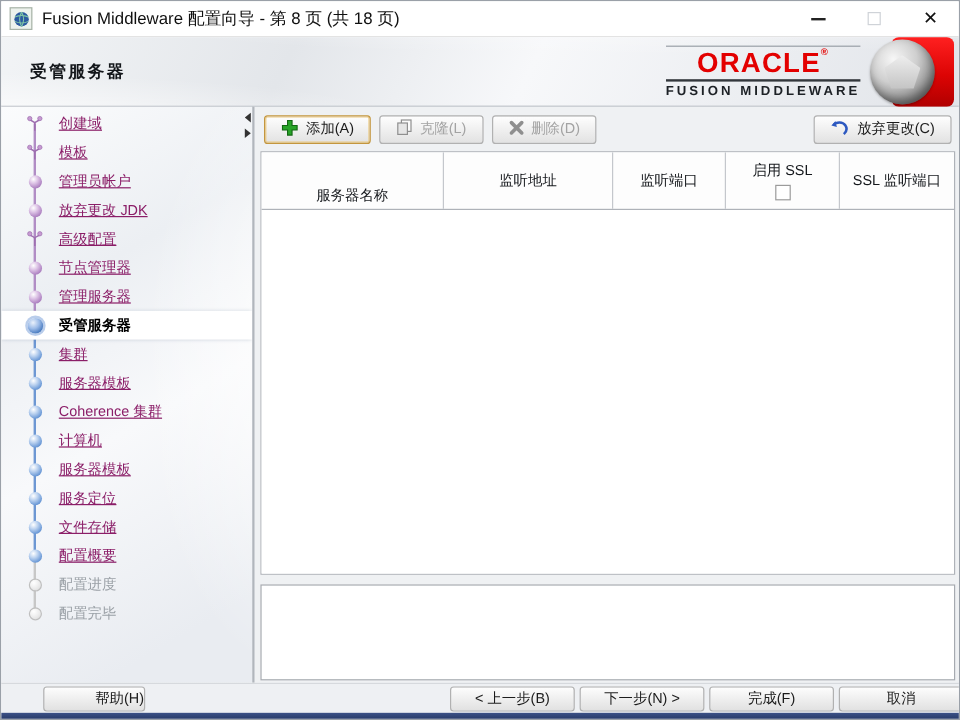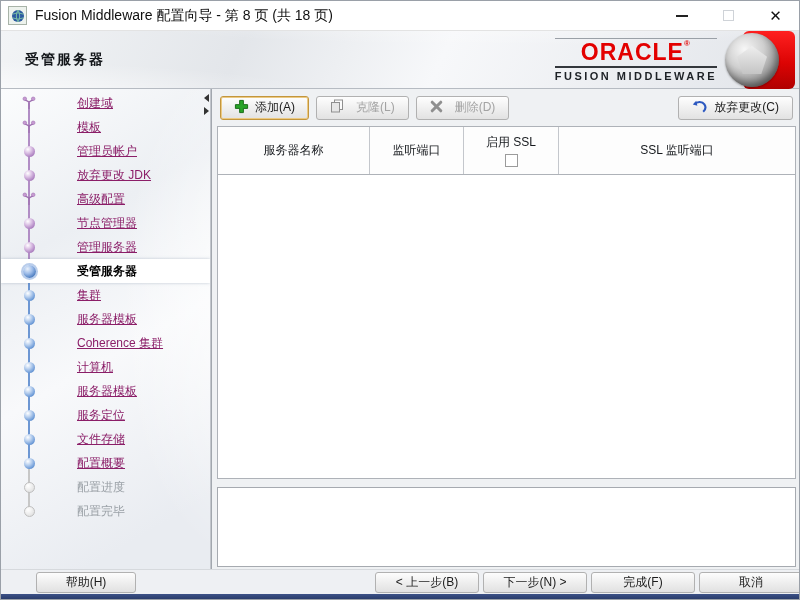--- a/index.html
+++ b/index.html
@@ -50,21 +50,21 @@
   .sidebar { position:absolute; top:88px; left:0; width:210px; height:480px;
     background:linear-gradient(150deg,#fbfcfd 0%,#eceff3 30%,#f8f9fb 55%,#e9ecf1 88%);
     border-right:1px solid #c2c6cc; overflow:hidden; }
   .sidebar::before { content:""; position:absolute; inset:0; pointer-events:none;
     background:radial-gradient(140% 120% at 120% 45%, rgba(255,255,255,.85) 0%, rgba(255,255,255,0) 45%); }
   .rail { position:absolute; left:27px; width:2px; z-index:0; }
   .rail-purple { top:14px;  height:168px; background:#b18dc5; }
   .rail-blue   { top:182px; height:192px; background:#6d97d3; }
   .rail-gray   { top:374px; height:48px;  background:#c7c7c7; }
   #steps { position:absolute; top:2px; left:0; right:0; list-style:none; z-index:1; }
-  .step { height:24px; display:flex; align-items:center; padding-left:14px;gap:28px; }
+  .step { height:24px; display:flex; align-items:center; padding-left:14px; }
   .step.current { background:#ffffff; box-shadow:0 0 3px rgba(90,110,140,.35); }
   .step-icon { width:28px; display:flex; align-items:center; justify-content:center; }
   .sp { display:block; border-radius:50%; width:11px; height:11px; }
   .sp-purple  { background:radial-gradient(circle at 35% 30%, #fff 0%, #dcc2e5 35%, #b186c4 70%, #9468a8 100%); }
   .sp-blue    { background:radial-gradient(circle at 35% 30%, #fff 0%, #bad1ef 35%, #6f9cd8 70%, #4f7cba 100%); }
   .sp-current { width:13px; height:13px;
     background:radial-gradient(circle at 35% 30%, #eaf1fb 0%, #9cbbe8 40%, #4a7cc0 75%, #2f5e9e 100%);
     box-shadow:0 0 0 2px #b9cdeb; }
   .sp-disabled{ background:radial-gradient(circle at 35% 30%, #fff 0%, #f1f1f1 40%, #d9d9d9 100%);
     border:1px solid #bfbfbf; }
@@ -79,41 +79,41 @@
 
   
   .main { position:absolute; left:210px; top:88px; width:590px; height:480px;
     background:#eff1f3; border-left:1px solid #a2a7ae; display:flex; flex-direction:column;
     padding:0 5px; }
   .toolbar { height:37px; display:flex; align-items:center; gap:7px; padding:0 3px; }
   .tbtn { height:24px; display:inline-flex; align-items:center; gap:6px; padding:0 13px;
     font-size:12px; color:#1c1c1c; background:linear-gradient(180deg,#fefefe,#ededed 60%,#e2e2e2);
     border:1px solid #b1b1b1; border-radius:3px; font-family:inherit; }
   .tbtn.focused { border:1px solid #c3963e; box-shadow:0 0 0 1px #ecca83 inset; }
-  .tbtn.disabled { color:#a3a3a3;gap:12px; }
+  .tbtn.disabled { color:#a3a3a3; }
   .discard { margin-left:auto; }
 
   .grid { flex:1; display:flex; flex-direction:column; border:1px solid #aeb2b8; background:#fff; }
   .grid-header { display:flex; border-bottom:1px solid #aeb2b8; background:#fdfdfd; }
   .gcell { height:47px; display:flex; flex-direction:column; align-items:center; justify-content:center;
     border-right:1px solid #c4c7cc; font-size:12px; color:#15181c; padding:2px; }
   .gcell:last-child { border-right:none; }
   .gcheckbox { width:13px; height:13px; border:1px solid #9b9b9b; background:#fff; margin-top:3px; }
   .grid-body { flex:1; background:#fff; }
 
   .splitter { height:8px; }
   .message-panel { height:80px; border:1px solid #a6aab0; background:#fff; margin-bottom:2px; }
 
   
   .footer { position:absolute; left:0; top:568px; width:800px; height:25px;
     background:#eef0f3; border-top:1px solid #d6d9dd; }
   .fbtn { position:absolute; top:2px; height:21px; font-size:12px; color:#1c1c1c;
     background:linear-gradient(180deg,#fdfdfd,#ececec 60%,#e1e1e1);
     border:1px solid #b1b1b1; border-radius:3px; font-family:inherit; }
-  .help-btn   { left:35px;  width:100px; }
+  .help-btn   { left:35px;  width:85px;text-align:right; }
   .back-btn   { left:374px; width:104px; }
   .next-btn   { left:482px; width:104px; }
   .finish-btn { left:590px; width:104px; }
   .cancel-btn { left:698px; width:104px; }
 
   .bottom-strip { position:absolute; left:0; top:593px; width:800px; height:7px;
     background:linear-gradient(180deg,#3c5187,#22345f); }
 
   .watermark { position:absolute; left:437px; top:565px; z-index:40; font-size:19px;
     color:#7d7d7d; opacity:.58; letter-spacing:.5px; white-space:nowrap; pointer-events:none; }
@@ -323,22 +323,25 @@
               <path d="M4.2 0.8 L0.8 4.6 L5.4 5.8 Z" fill="#2d59c0"></path>
               <path d="M2.6 4.2 C5.2 1.2 10.4 1.4 12.4 4.4 C14.1 6.9 13.4 9.8 11.2 11.8" stroke="#2d59c0" stroke-width="2.1" fill="none"></path>
             </svg>
         </span>
         <span>放弃更改(C)</span>
       </button>
     </div>
 
     <div class="grid">
       <div class="grid-header" id="grid-header">
-          <div class="gcell" style="width: 152px;">
+          <div class="gcell" style="width: 152px; justify-content: flex-end;">
             <span>服务器名称</span>
+          </div>
+          <div class="gcell" style="width: 141px;">
+            <span>监听地址</span>
           </div>
           <div class="gcell" style="width: 94px;">
             <span>监听端口</span>
           </div>
           <div class="gcell" style="width: 95px; align-items: center;">
             <span>启用 SSL</span>
             <span class="gcheckbox"></span>
           </div>
           <div class="gcell" style="flex: 1 1 0%;">
             <span>SSL 监听端口</span>

